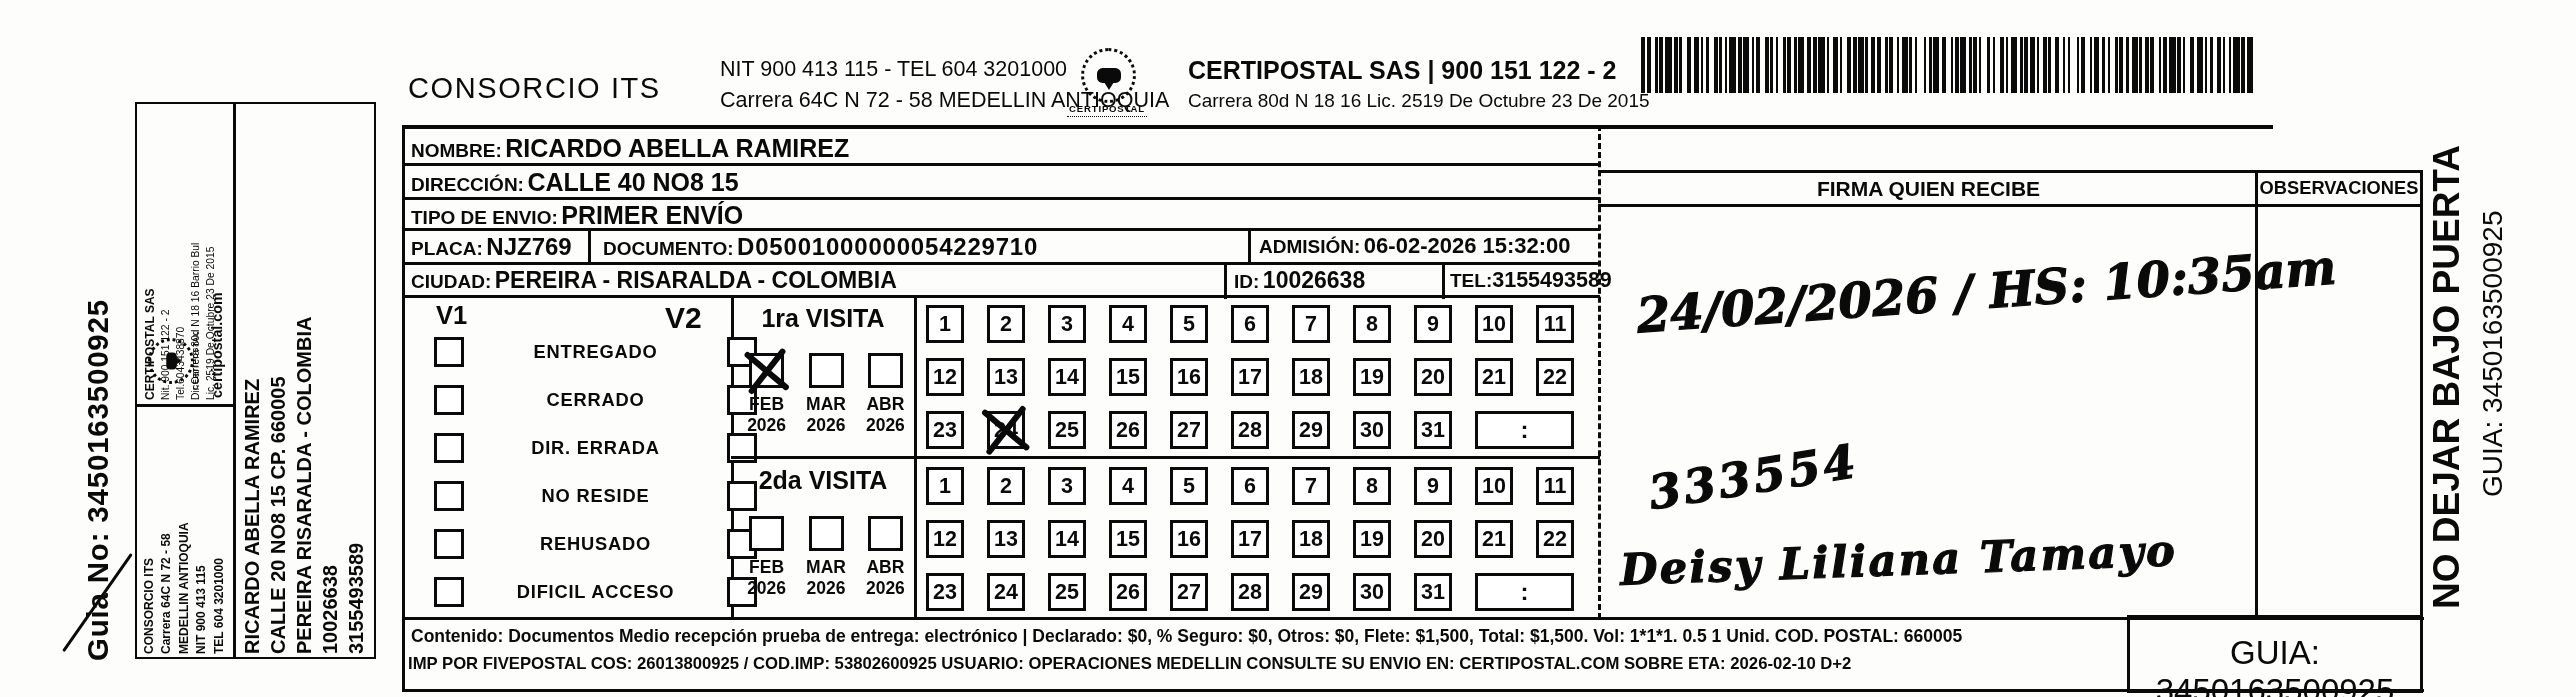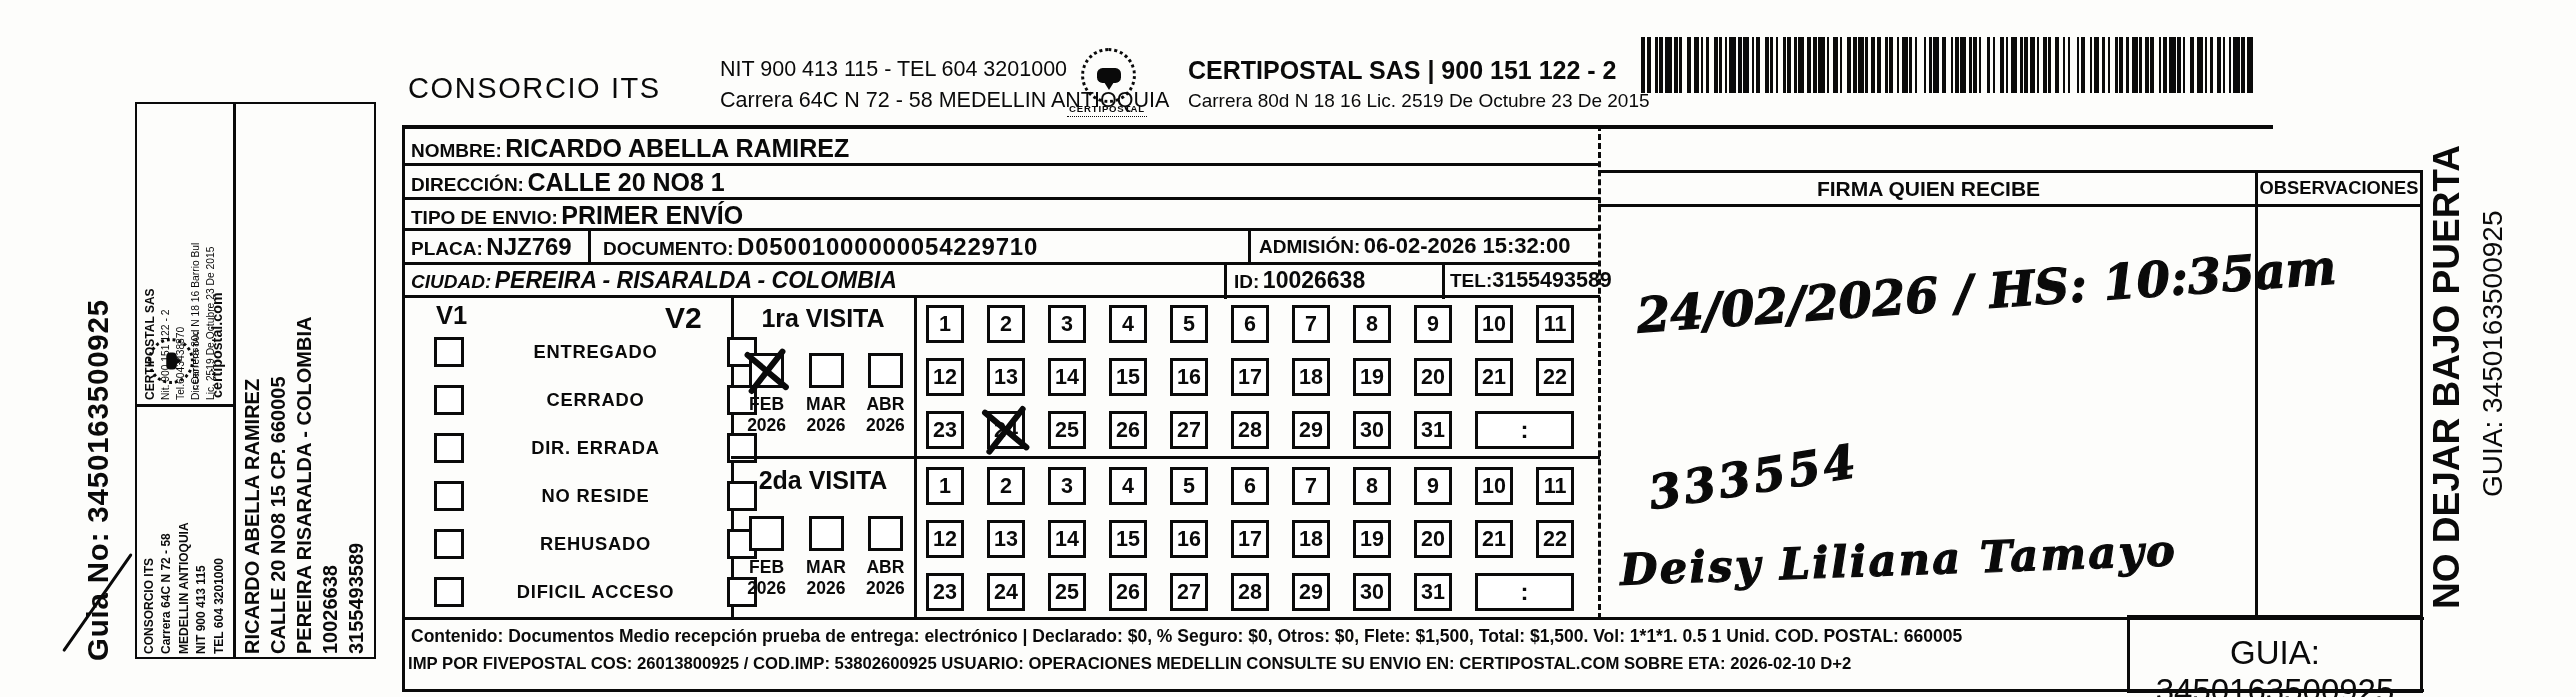--- a/index.html
+++ b/index.html
@@ -202,21 +202,21 @@
 <div class="dashedv" style="left:1598px;top:125px;height:494px;"></div>
 
 <div class="abs" style="left:411px;top:134px;">
   <span class="label" style="font-size:19px;">NOMBRE:</span>
   <span style="font-size:25px;font-weight:600;">RICARDO ABELLA RAMIREZ</span>
 </div>
 <div class="hline" style="left:402px;top:163px;width:1198px;height:3.2px;"></div>
 
 <div class="abs" style="left:411px;top:168px;">
   <span class="label" style="font-size:19px;">DIRECCIÓN:</span>
-  <span style="font-size:25px;font-weight:600;">CALLE 20 NO8  1</span>
+  <span style="font-size:25px;font-weight:600;">CALLE 40 NO8  15</span>
 </div>
 <div class="hline" style="left:402px;top:197px;width:1198px;height:3.2px;"></div>
 
 <div class="abs" style="left:411px;top:201px;">
   <span class="label" style="font-size:19px;">TIPO DE ENVIO:</span>
   <span style="font-size:25px;font-weight:600;">PRIMER ENVÍO</span>
 </div>
 <div class="hline" style="left:402px;top:228px;width:1198px;height:3.2px;"></div>
 
 <div class="box" style="left:402px;top:228px;width:189px;height:37px;"></div>
@@ -228,21 +228,21 @@
   <span class="label" style="font-size:19px;">DOCUMENTO:</span>
   <span style="font-size:24px;font-weight:600;letter-spacing:0.8px;">D05001000000054229710</span>
 </div>
 <div class="vline" style="left:1248px;top:228px;width:3.2px;height:37px;"></div>
 <div class="abs" style="left:1259px;top:233px;">
   <span class="label" style="font-size:19px;">ADMISIÓN:</span>
   <span style="font-size:22px;font-weight:600;">06-02-2026 15:32:00</span>
 </div>
 <div class="hline" style="left:402px;top:262px;width:1198px;height:3.2px;"></div>
 
-<div class="abs" style="left:411px;top:267px;font-style:italic;">
+<div class="abs" style="left:411px;top:267px;">
   <span class="label" style="font-size:19px;">CIUDAD:</span>
   <span style="font-size:23px;font-weight:600;">PEREIRA - RISARALDA - COLOMBIA</span>
 </div>
 <div class="vline" style="left:1224px;top:262px;width:3.2px;height:37px;"></div>
 <div class="abs" style="left:1234px;top:267px;">
   <span class="label" style="font-size:19px;">ID:</span>
   <span style="font-size:23px;font-weight:600;">10026638</span>
 </div>
 <div class="vline" style="left:1442px;top:262px;width:3.2px;height:37px;"></div>
 <div class="abs" style="left:1450px;top:268px;">

